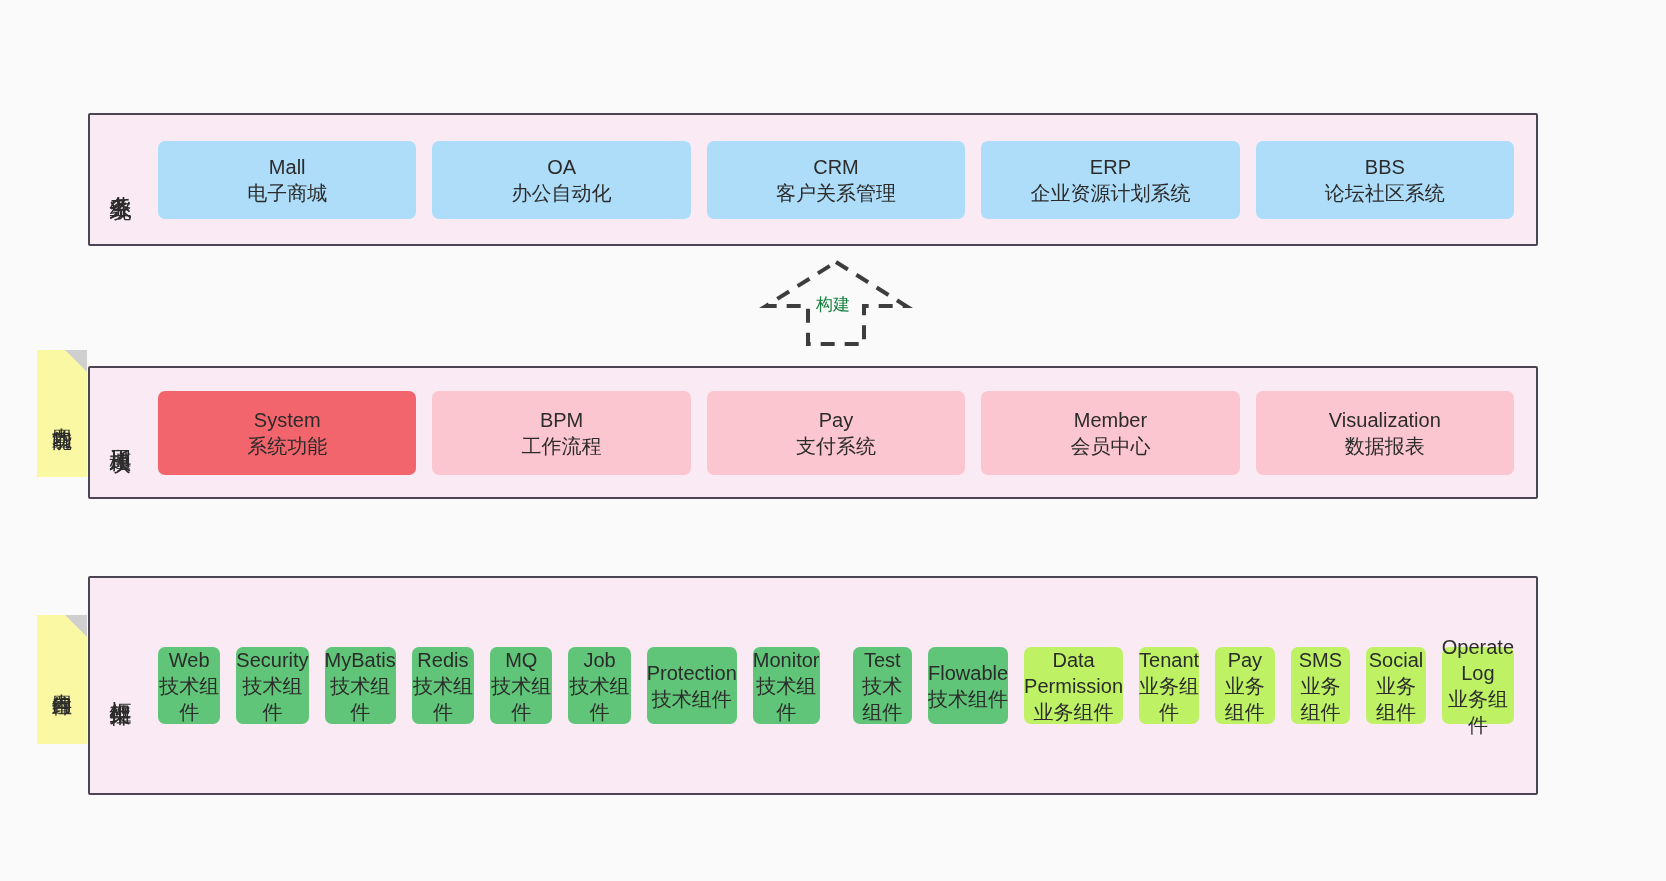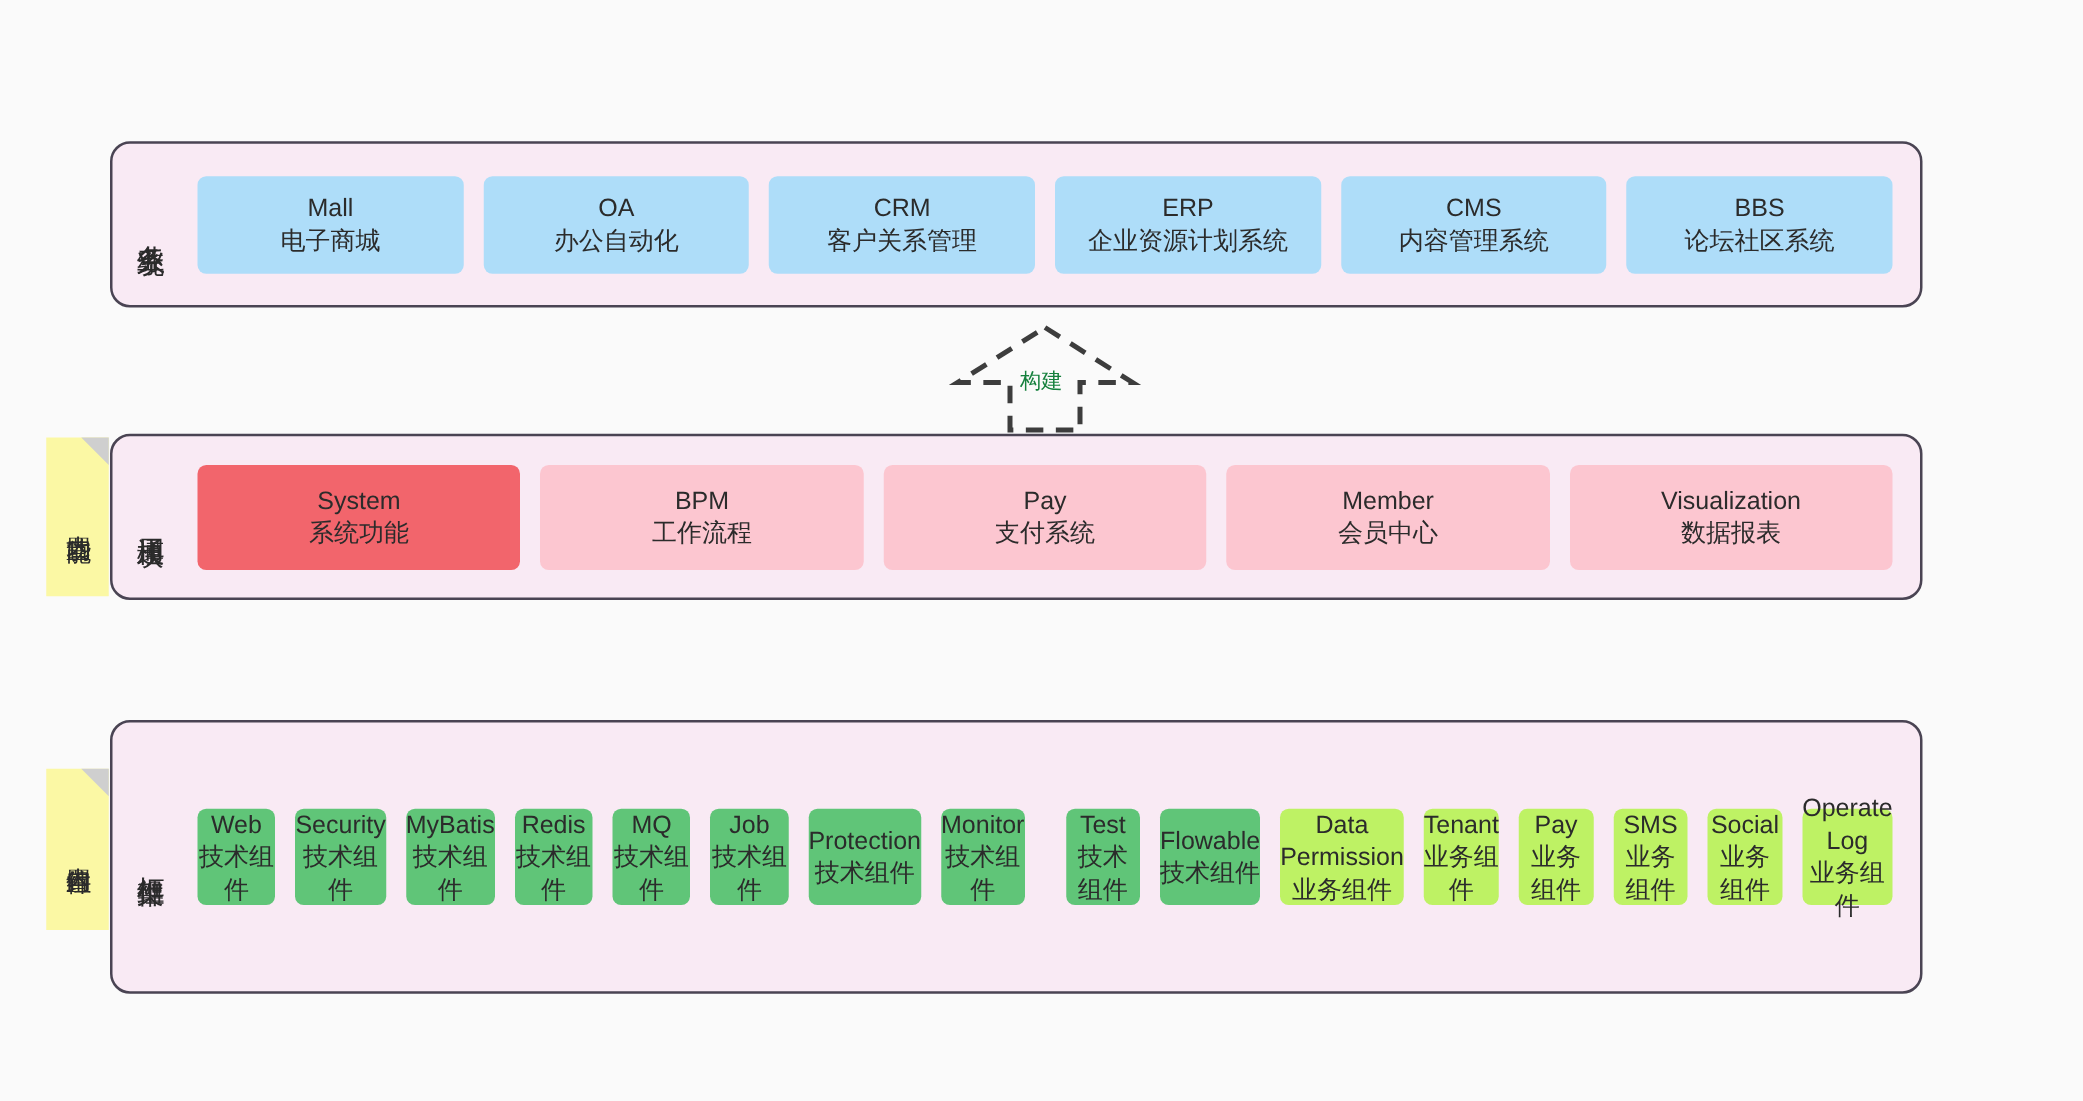--- a/index.html
+++ b/index.html
@@ -20,21 +20,21 @@
     position: absolute;
     inset: 0;
   }
 
   
   .layer {
     position: absolute;
     box-sizing: border-box;
     background: #f9eaf4;
     border: 2px solid #4a4453;
-    border-radius: 16px;
+    border-radius: 2px;
     display: flex;
     align-items: stretch;
   }
 
   .layer-title {
     flex: 0 0 auto;
     width: 38px;
     display: flex;
     align-items: center;
     justify-content: center;
@@ -94,21 +94,21 @@
   .c-lightgreen  { background: #bef264; }
 
   
   #layer-business {
     left: 88px; top: 113px; width: 1450px; height: 133px;
   }
   #layer-business .card { height: 78px; }
 
   
   #layer-common {
-    left: 88px; top: 347px; width: 1450px; height: 133px;
+    left: 88px; top: 366px; width: 1450px; height: 133px;
   }
   #layer-common .card { height: 84px; }
 
   
   #layer-framework {
     left: 88px; top: 576px; width: 1450px; height: 219px;
   }
   #layer-framework .layer-body {
     flex-direction: row;
     justify-content: center;
@@ -188,26 +188,20 @@
             </div>
           </div>
           <div class="cellwrap">
             <div class="card c-blue">
               <span class="en">ERP</span>
               <span class="cn">企业资源计划系统</span>
             </div>
           </div>
           <div class="cellwrap">
             <div class="card c-blue">
-              <span class="en">CMS</span>
-              <span class="cn">内容管理系统</span>
-            </div>
-          </div>
-          <div class="cellwrap">
-            <div class="card c-blue">
               <span class="en">BBS</span>
               <span class="cn">论坛社区系统</span>
             </div>
           </div>
         </div>
     </div>
   </div>
 
   <div class="arrow" id="arrow-build">
     <svg width="160" height="90" viewBox="0 0 160 90" aria-hidden="true">

